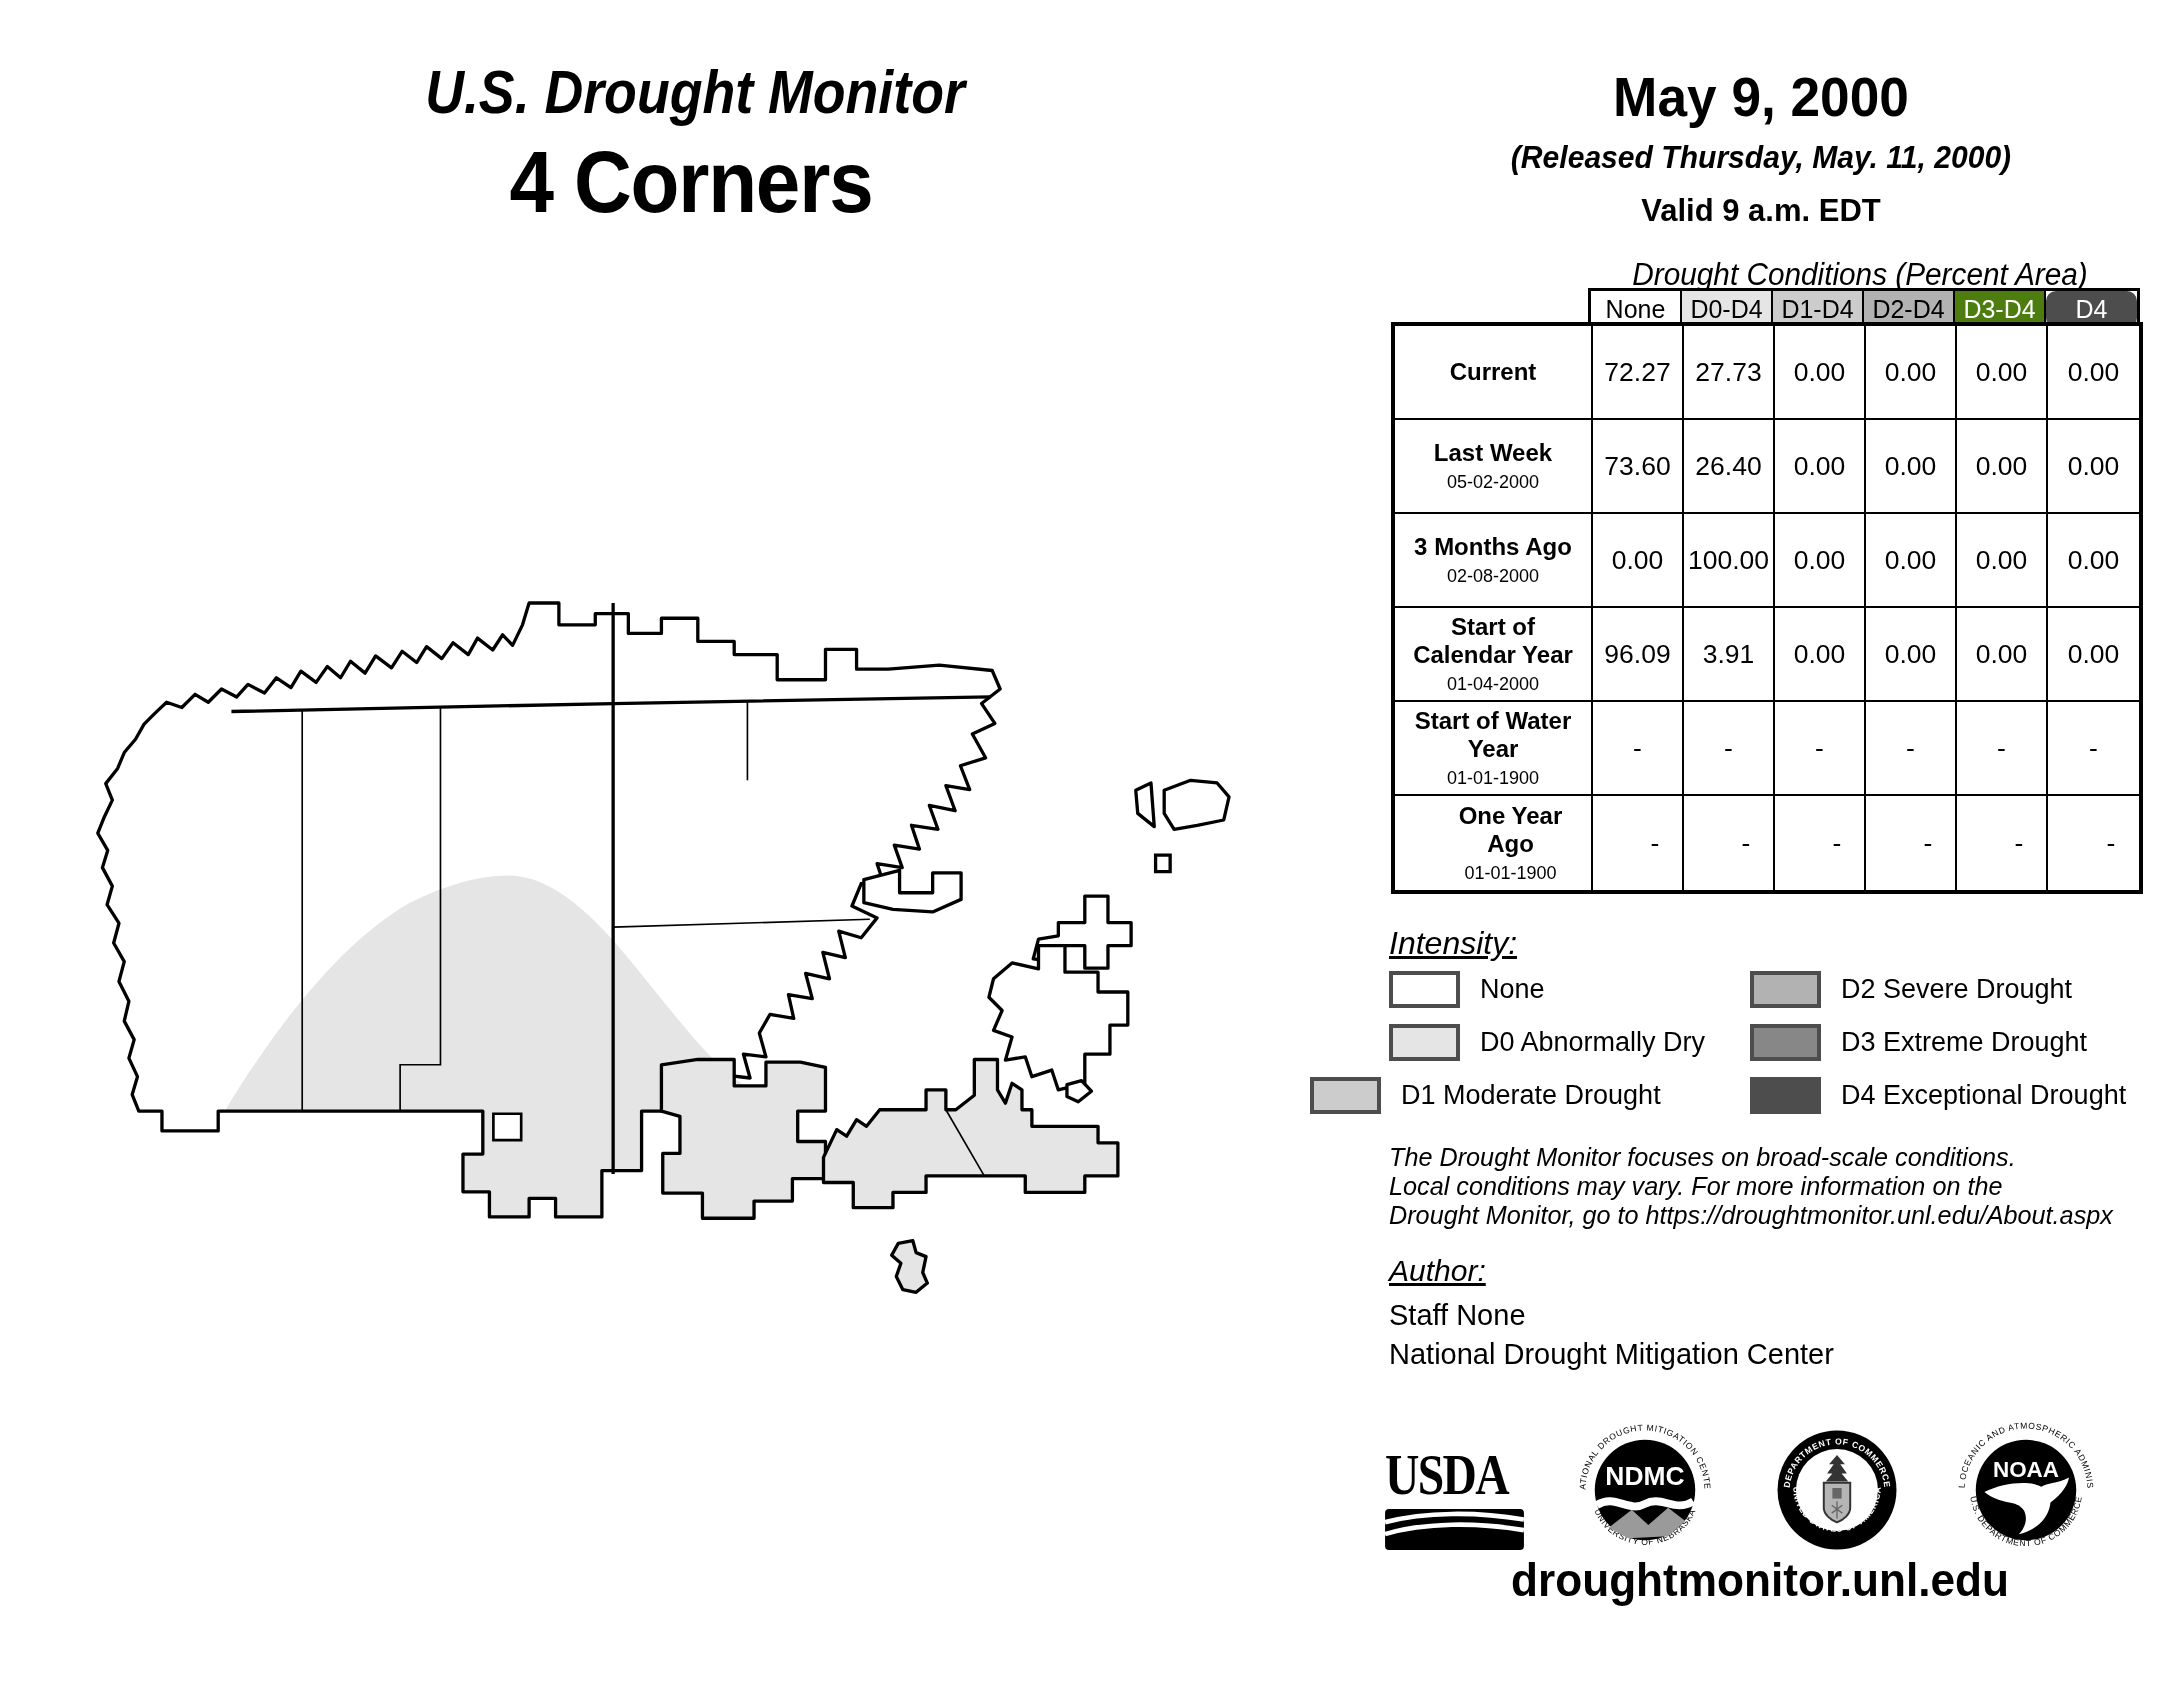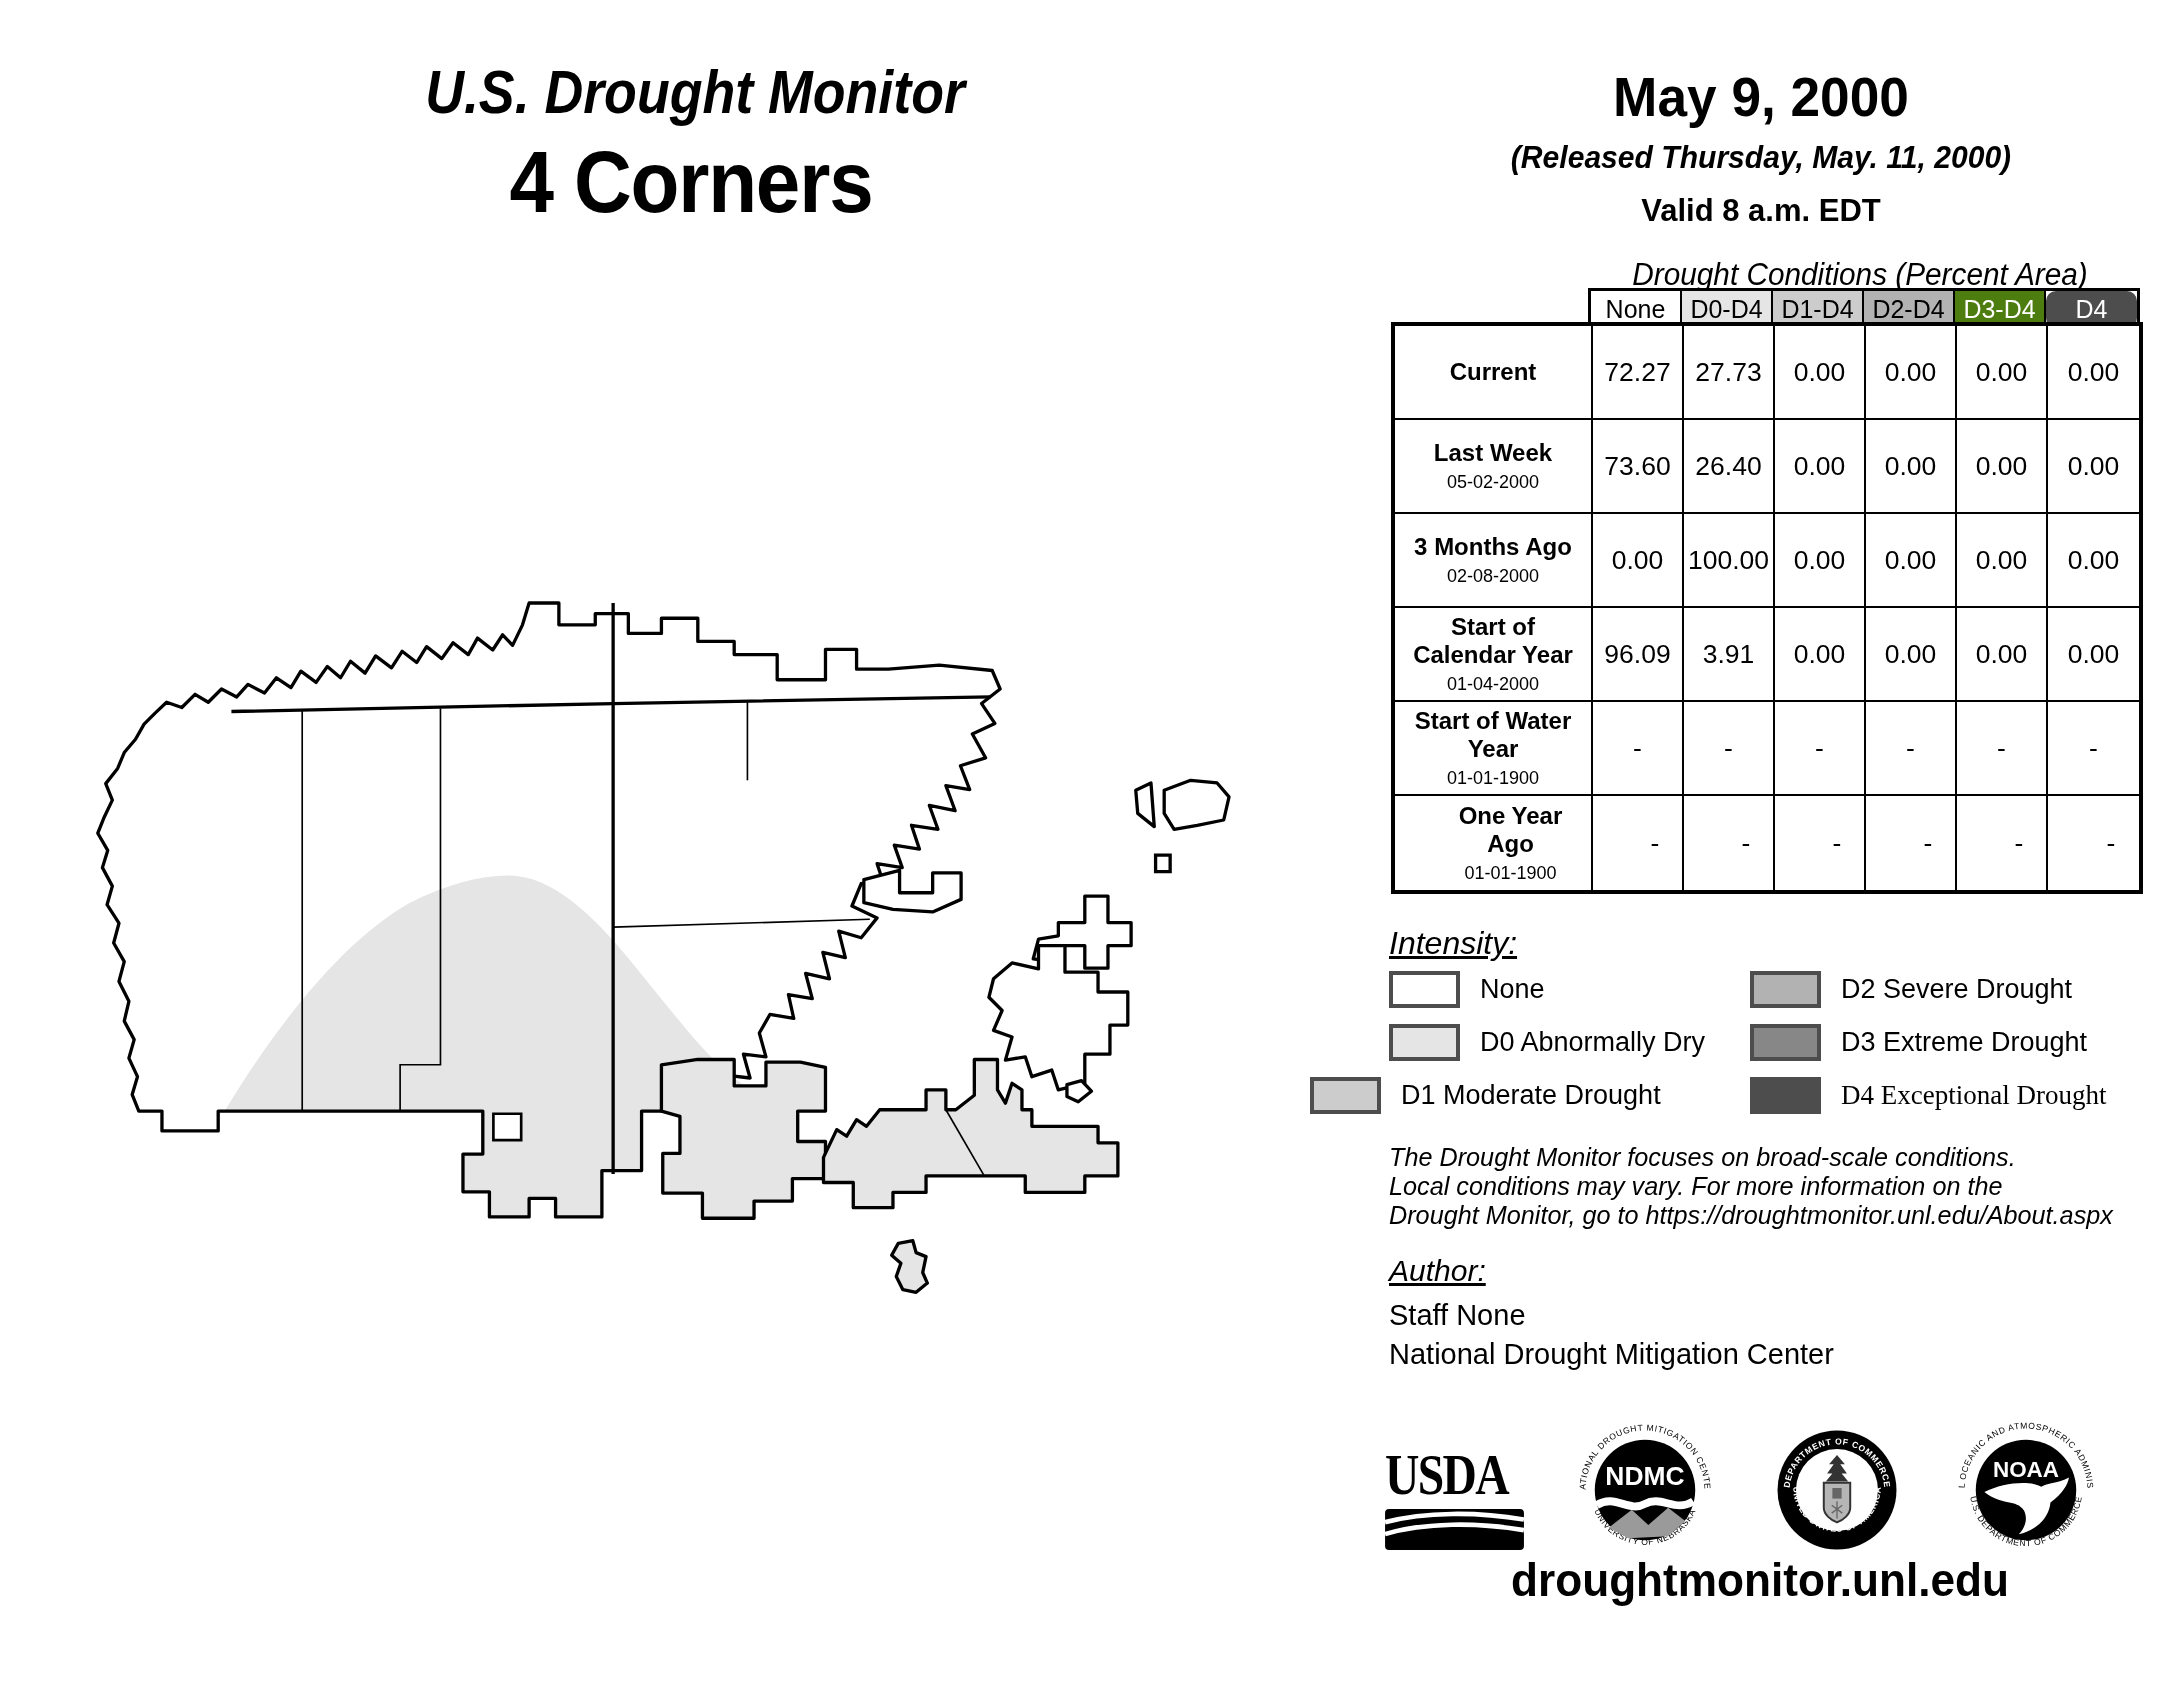--- a/index.html
+++ b/index.html
@@ -86,21 +86,21 @@
   <path fill="#ffffff" stroke="#000" stroke-width="5" stroke-linejoin="round" d="M1206,480 L1260,466 1260,500 1310,500 1310,470 1353,470 1353,510 1310,529 1250,525 1206,515 Z"></path>
   <path fill="#ffffff" stroke="#000" stroke-width="5" stroke-linejoin="round" d="M1402,630 L1430,606 1470,615 1470,580 1510,580 1510,620 1560,620 1560,650 1605,650 1605,700 1578,700 1578,744 1540,744 1540,788 1500,798 1490,768 1460,778 1450,748 1420,753 1430,718 1402,708 1415,678 1395,658 Z"></path>
   <path fill="#ffffff" stroke="#000" stroke-width="5" stroke-linejoin="round" d="M1513,790 L1535,784 1550,800 1530,816 1513,808 Z"></path>
 </svg>
 
 <div class="abs map-title1">U.S. Drought Monitor</div>
 <div class="abs map-title2">4 Corners</div>
 
 <div class="abs date-main">May 9, 2000</div>
 <div class="abs date-released">(Released Thursday, May. 11, 2000)</div>
-<div class="abs date-valid">Valid 8 a.m. EDT</div>
+<div class="abs date-valid">Valid 9 a.m. EDT</div>
 
 <div class="abs table-title">Drought Conditions (Percent Area)</div>
 
 <div class="abs thead">
   <div class="hcell" style="background-color: rgb(255, 255, 255); color: rgb(0, 0, 0);">None</div>
   <div class="hcell" style="background-color: rgb(229, 229, 229); color: rgb(0, 0, 0);">D0-D4</div>
   <div class="hcell" style="background-color: rgb(204, 204, 204); color: rgb(0, 0, 0);">D1-D4</div>
   <div class="hcell" style="background-color: rgb(178, 178, 178); color: rgb(0, 0, 0);">D2-D4</div>
   <div class="hcell" style="background-color: #4d7c0f; color: rgb(255, 255, 255);">D3-D4</div>
   <div class="hcell" style="background-color: rgb(77, 77, 77); color: rgb(255, 255, 255);">D4</div>
@@ -261,21 +261,21 @@
   <div class="legend-label">D1 Moderate Drought</div>
 </div>
 <div class="abs legend-item" style="left:1750px;top:971px;">
   <div class="swatch" style="background-color: rgb(178, 178, 178);"></div>
   <div class="legend-label">D2 Severe Drought</div>
 </div>
 <div class="abs legend-item" style="left:1750px;top:1024px;">
   <div class="swatch" style="background-color: rgb(135, 135, 135);"></div>
   <div class="legend-label">D3 Extreme Drought</div>
 </div>
-<div class="abs legend-item" style="left:1750px;top:1077px;font-family:Liberation Serif, serif;">
+<div class="abs legend-item" style="left:1750px;top:1077px;">
   <div class="swatch" style="background-color: rgb(77, 77, 77);"></div>
   <div class="legend-label">D4 Exceptional Drought</div>
 </div>
 
 <div class="abs disclaimer">
   <div>The Drought Monitor focuses on broad-scale conditions.</div>
   <div>Local conditions may vary. For more information on the</div>
   <div>Drought Monitor, go to https://droughtmonitor.unl.edu/About.aspx</div>
 </div>
 

